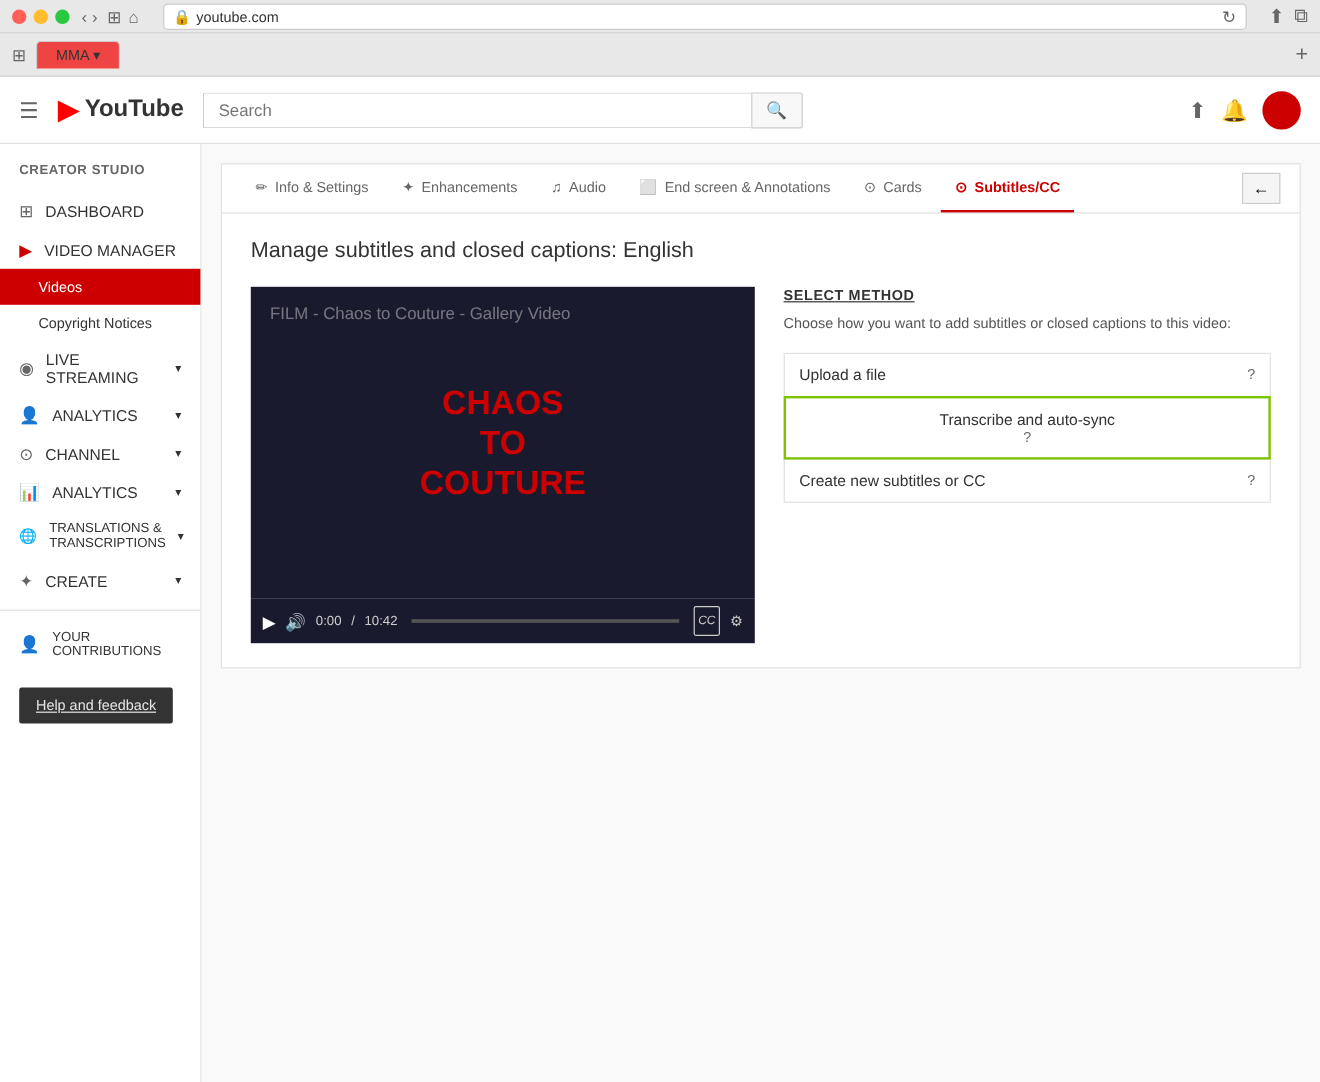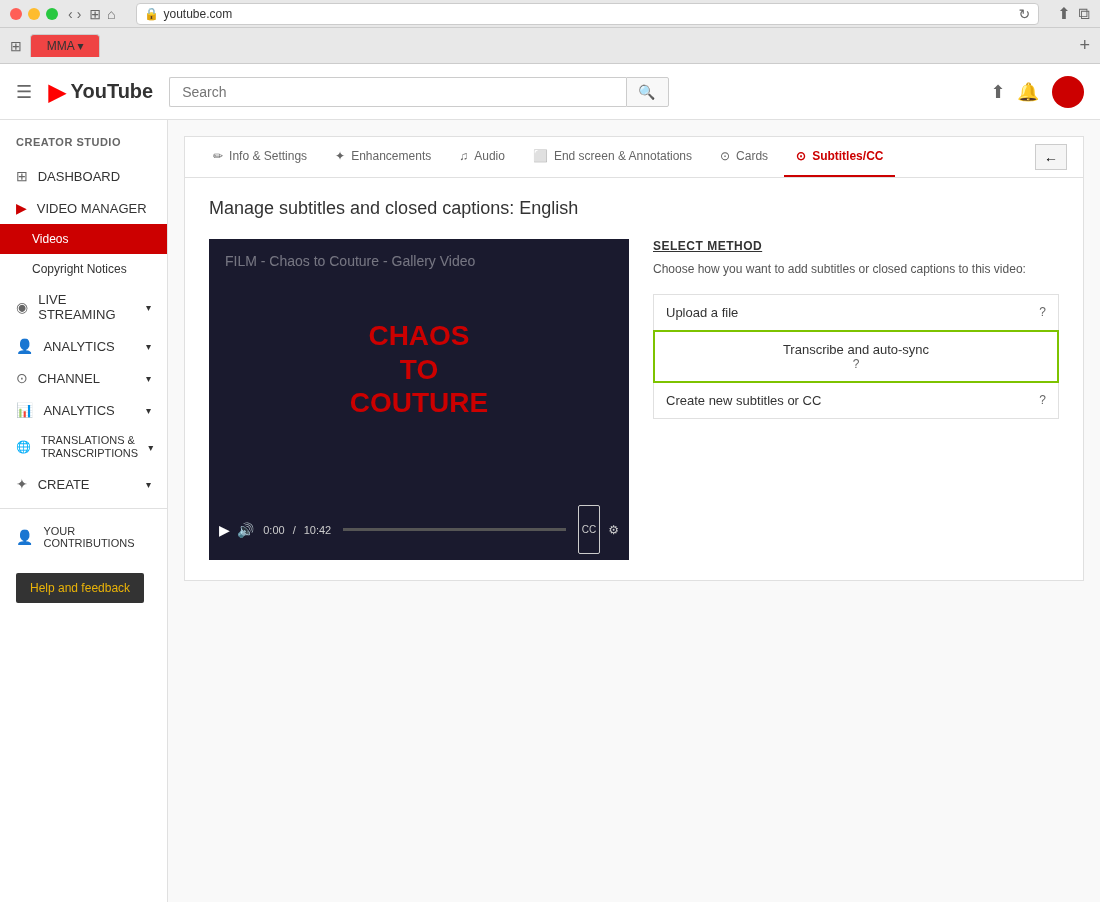--- a/index.html
+++ b/index.html
@@ -237,21 +237,21 @@
       position: relative;
       margin: 0 4px;
     }
     .video-progress-filled {
       width: 0%;
       height: 100%;
       background: #cc0000;
     }
     .video-btn { background: none; border: none; color: white; cursor: pointer; font-size: 14px; }
     .video-time { color: #ccc; font-size: 11px; }
-    .video-cc { color: #ccc; font-size: 10px; border: 1px solid #ccc; padding: 18px 3px; border-radius: 2px; }
+    .video-cc { color: #ccc; font-size: 10px; border: 1px solid #ccc; padding: 6px 3px; border-radius: 2px; font-style: italic; }
     .video-gear { color: #ccc; font-size: 12px; }
 
     
     .select-method {
       flex: 1;
     }
     .select-method-title {
       font-size: 12px;
       font-weight: bold;
       letter-spacing: 0.5px;
@@ -278,27 +278,28 @@
     .method-option.highlighted {
       border: 2px solid #7dc300;
       position: relative;
       z-index: 1;
       flex-direction: column;
     }
     .method-option-help { color: #666; font-size: 12px; cursor: pointer; }
 
     .help-feedback-btn {
       background: #333;
-      color: #eab308;
+      color: #e5e5e5;
       border: none;
       padding: 8px 14px;
       font-size: 12px;
       cursor: pointer;
       border-radius: 2px;
       margin: 16px;
+      text-decoration: underline;
     }
   </style>
 </head>
 <body>
 
 <div class="mac-bar">
   <div class="mac-dots">
     <div class="mac-dot red"></div>
     <div class="mac-dot yellow"></div>
     <div class="mac-dot green"></div>

